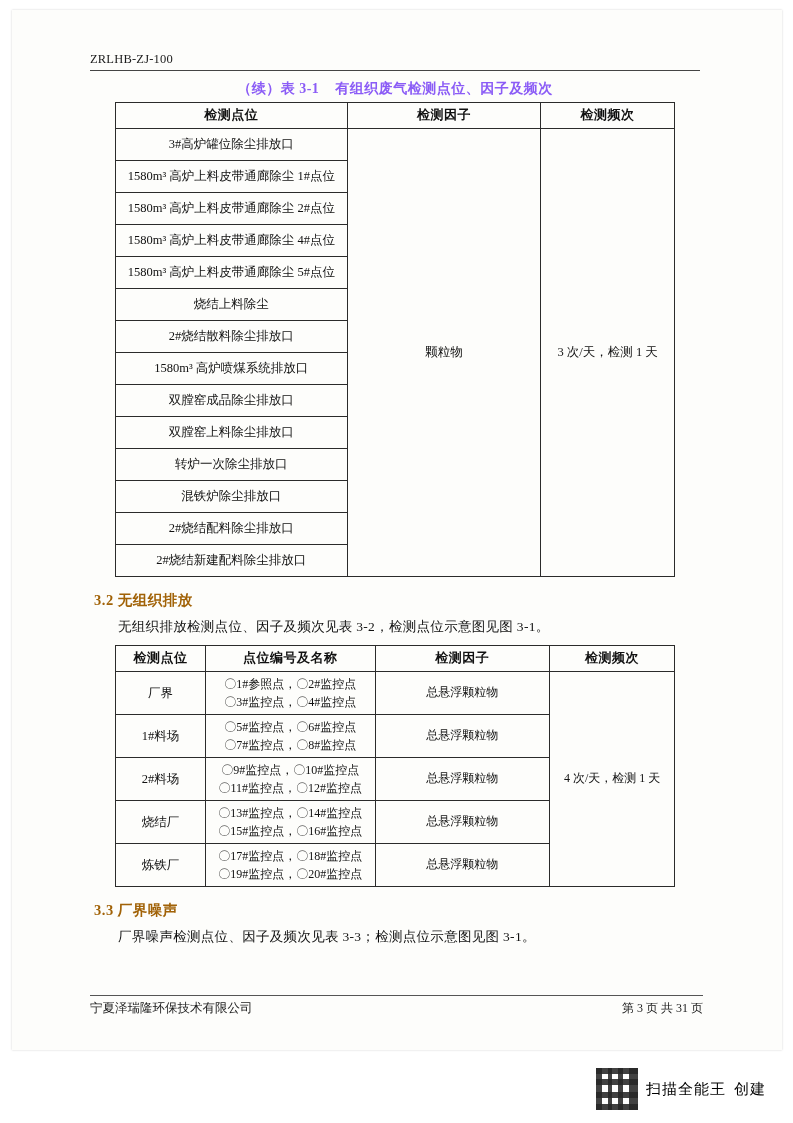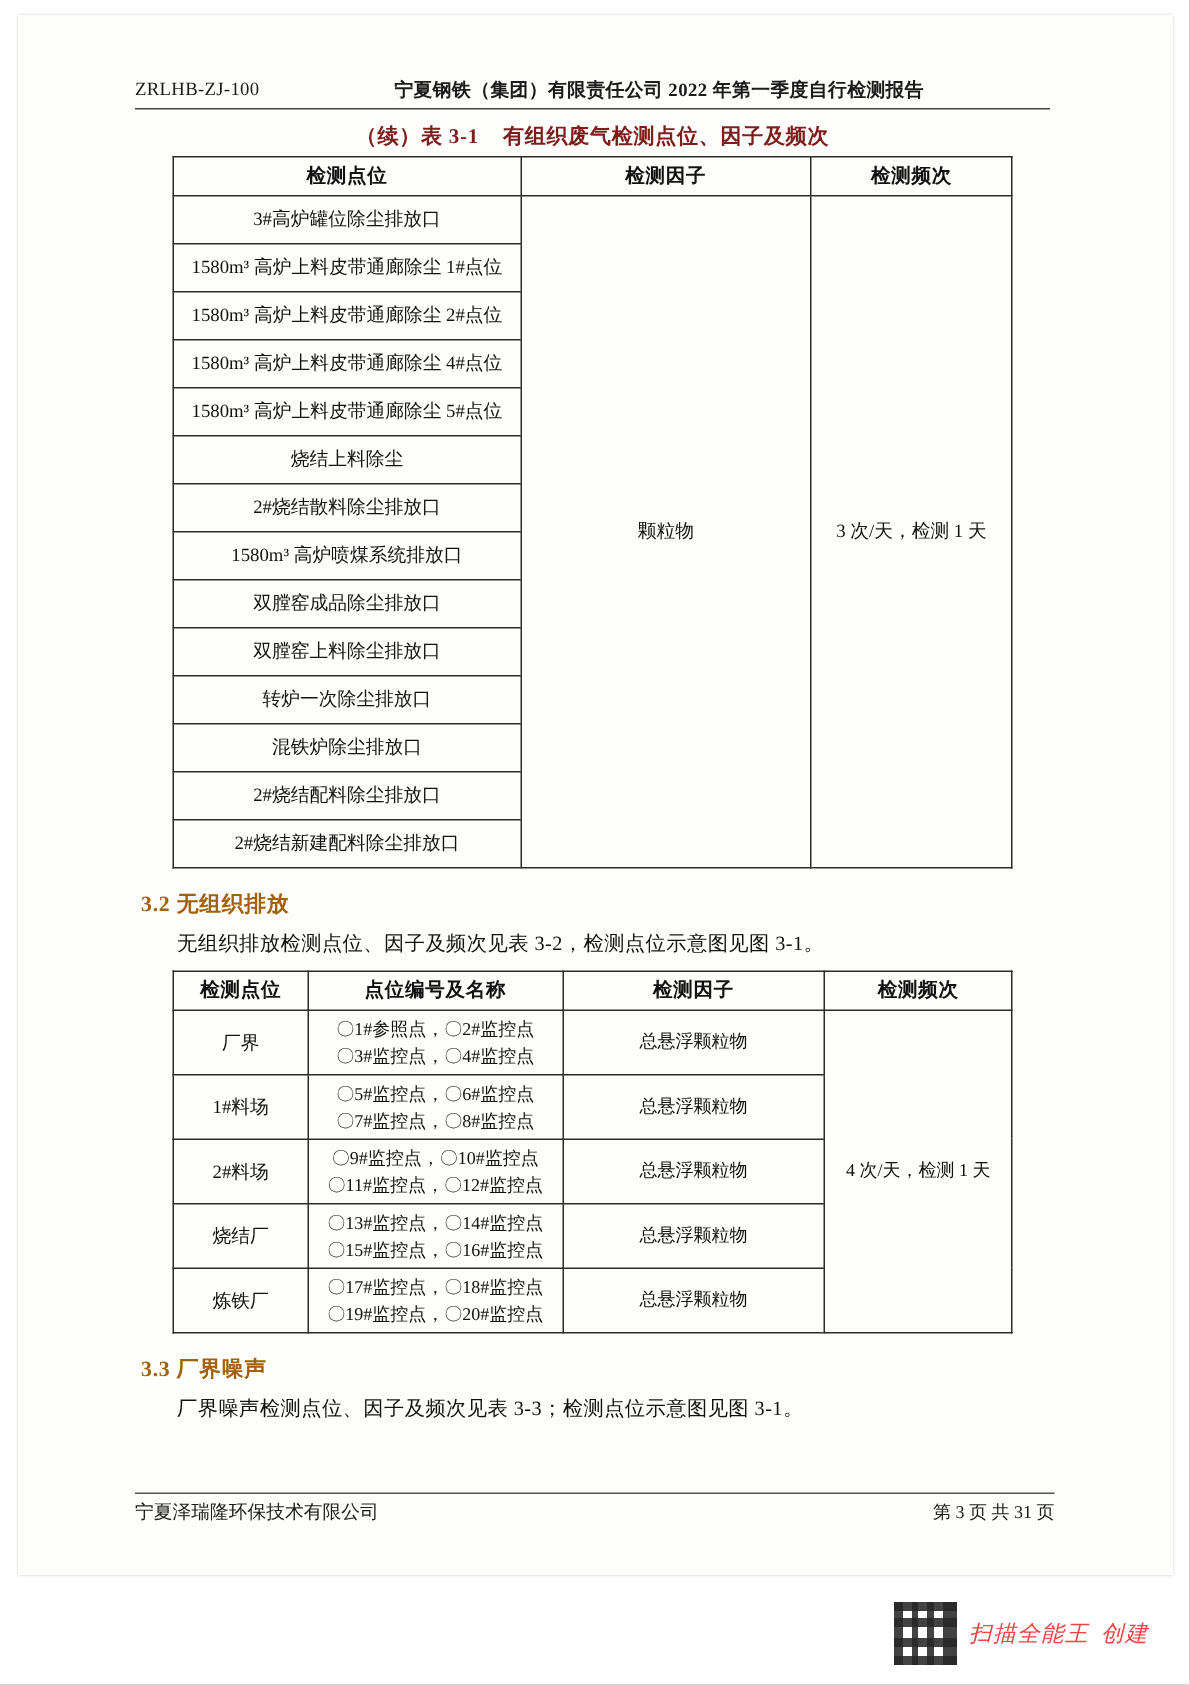--- a/index.html
+++ b/index.html
@@ -56,21 +56,21 @@
     color: #1b1b1b;
     font-weight: 600;
     letter-spacing: 0.3px;
     padding-left: 6px;
   }
   
   .tbl-caption {
     text-align: center;
     font-size: 14px;
     font-weight: bold;
-    color: #7f1d1d;
+    color: #8b5cf6;
     margin: 9px 0 4px 0;
     letter-spacing: 0.5px;
   }
   .tbl-caption .cap-gap { display: inline-block; width: 16px; }
   table {
     border-collapse: collapse;
     width: 100%;
     font-size: 12.5px;
     color: #111;
   }
@@ -146,38 +146,36 @@
     width: 42px; height: 42px;
     background:
       linear-gradient(90deg, #222 0 6px, transparent 6px 12px, #222 12px 16px, transparent 16px 22px, #222 22px 27px, transparent 27px 33px, #222 33px 42px),
       linear-gradient(180deg, #222 0 6px, transparent 6px 11px, #222 11px 17px, transparent 17px 24px, #222 24px 30px, transparent 30px 36px, #222 36px 42px);
     background-blend-mode: multiply;
     background-color: #fff;
     opacity: 0.85;
   }
   .scan-text {
     font-size: 15px;
-    color: #ef4444;
+    color: #000000;
     font-family: "Liberation Sans", sans-serif;
     letter-spacing: 1px;
-    font-style: italic;
   }
   .scan-text .sep { display: inline-block; width: 8px; }
 </style>
 </head>
 <body>
 
 <div class="page">
   <div class="scan-bg"></div>
 
   <div class="content">
 
     <div class="doc-header">
       <span class="doc-code">ZRLHB-ZJ-100</span>
-      <span class="doc-title-head">宁夏钢铁（集团）有限责任公司 2022 年第一季度自行检测报告</span>
     </div>
 
     <div class="tbl-caption">
       <span>（续）表 3-1</span><span class="cap-gap"></span><span>有组织废气检测点位、因子及频次</span>
     </div>
 
     <table class="t1">
       <colgroup>
         <col class="col-a">
           <col class="col-b">

